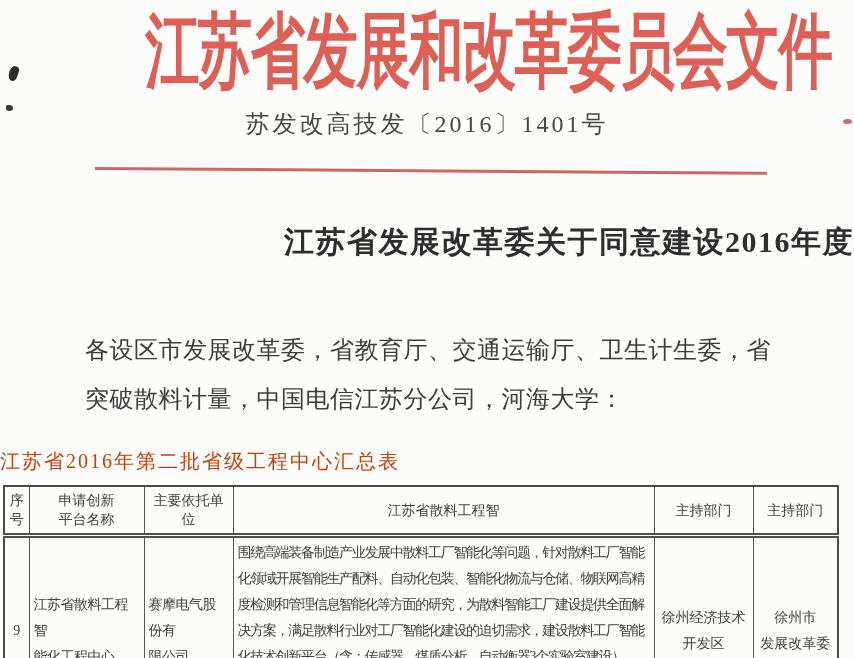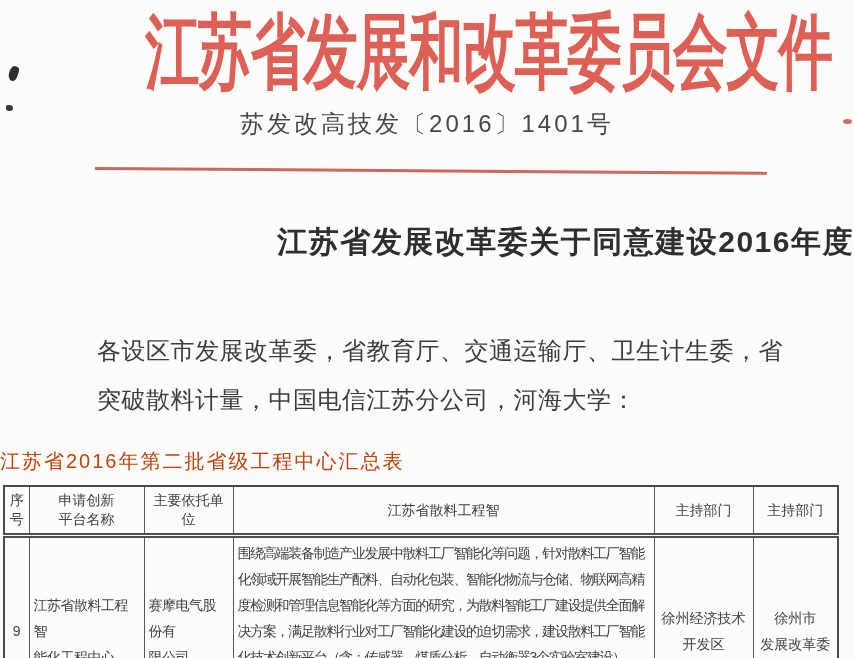--- a/index.html
+++ b/index.html
@@ -1,21 +1,21 @@
 <!DOCTYPE html>
 <html><head>
 <meta charset="utf-8">
 <style>
   html,body{margin:0;padding:0;background:#e8e8e8;}
   .page{
     position:relative;
     width:854px;height:658px;
     background:#fcfcfb;
     overflow:hidden;
-    font-family:Liberation Sans, sans-serif;
+    font-family:Liberation Serif, serif;
     color:#3f3f3f;
   }
   
   .speck1{position:absolute;left:9px;top:66px;width:9px;height:15px;
     background:#2e2e2e;border-radius:60% 40% 50% 70%;transform:rotate(18deg);}
   .speck2{position:absolute;left:6px;top:105px;width:7px;height:6px;
     background:#3a3a3a;border-radius:30% 60% 50% 50%;}
   .speck3{position:absolute;left:843px;top:119px;width:9px;height:5px;
     background:#d06a62;border-radius:50%;}
   
@@ -38,21 +38,21 @@
     background:#cf6660;
     transform:rotate(0.4deg);transform-origin:left center;
   }
   .title{
     position:absolute;top:218px;left:0;width:100%;
     text-align:right;
     font-size:30px;font-weight:bold;line-height:48px;
     letter-spacing:1.5px;color:#2e2e2e;
   }
   .recipients{
-    position:absolute;top:326px;left:97px;right:60px;
+    position:absolute;top:326px;left:85px;right:60px;
     font-size:24px;line-height:49px;letter-spacing:0.5px;
     color:#3c3c3c;white-space:nowrap;
   }
   .table-title{
     position:absolute;top:448px;left:0;width:100%;
     text-align:left;
     font-size:20px;letter-spacing:2px;color:#c2410c;
   }
   table.summary{
     position:absolute;top:485px;left:3px;

